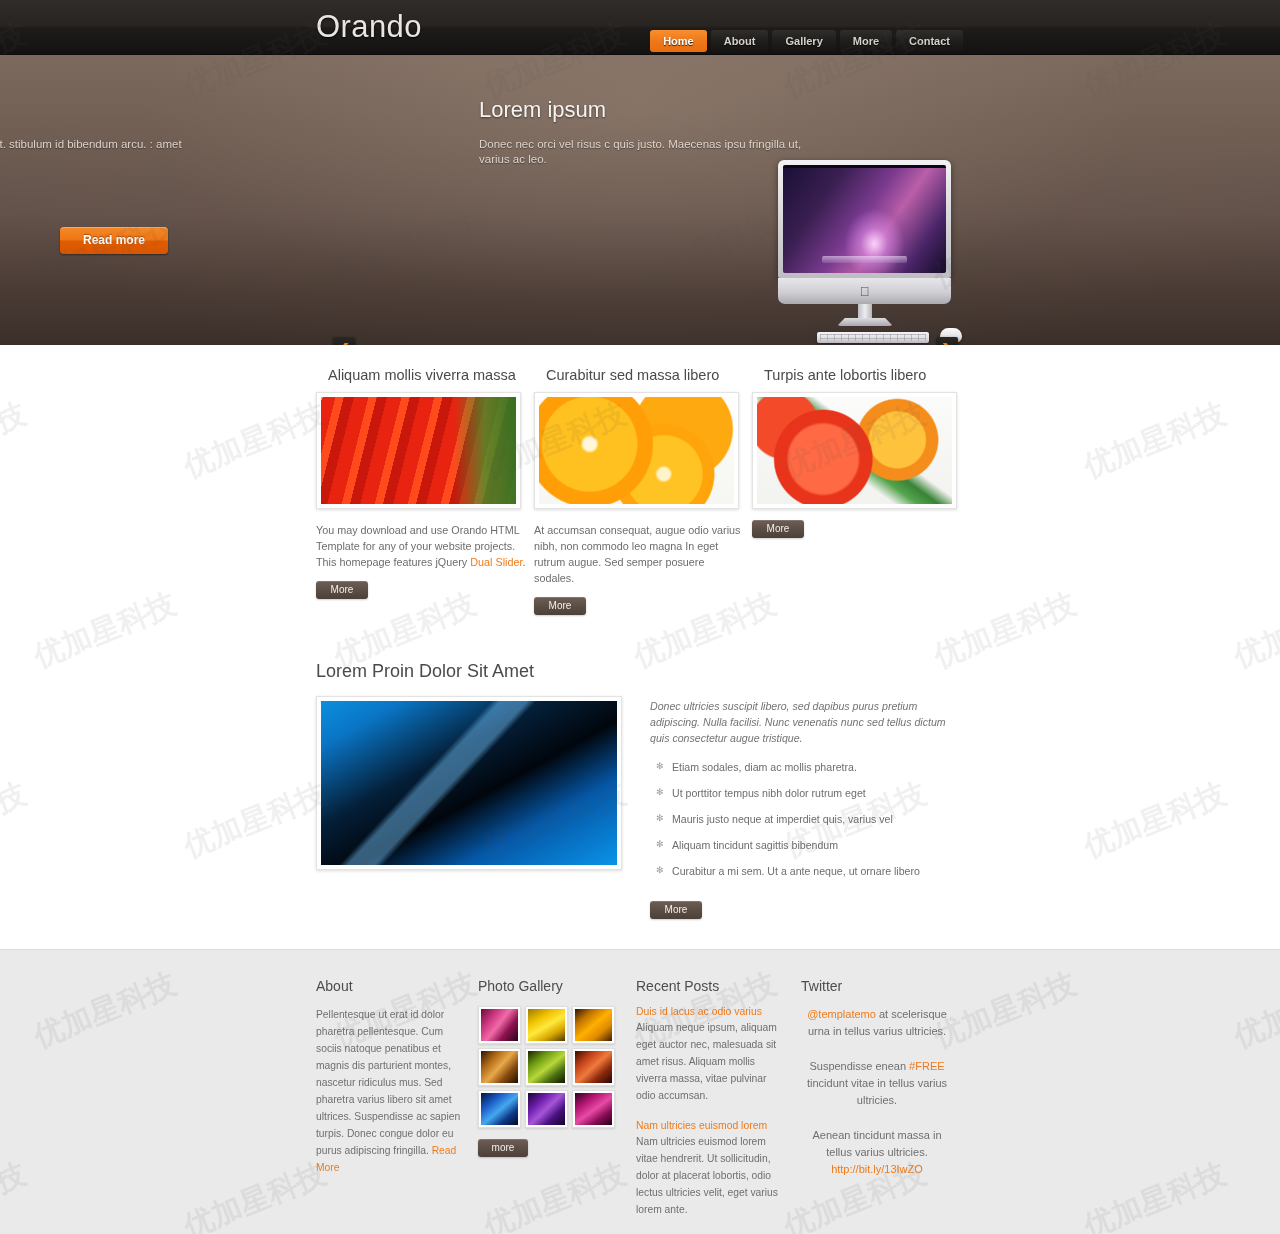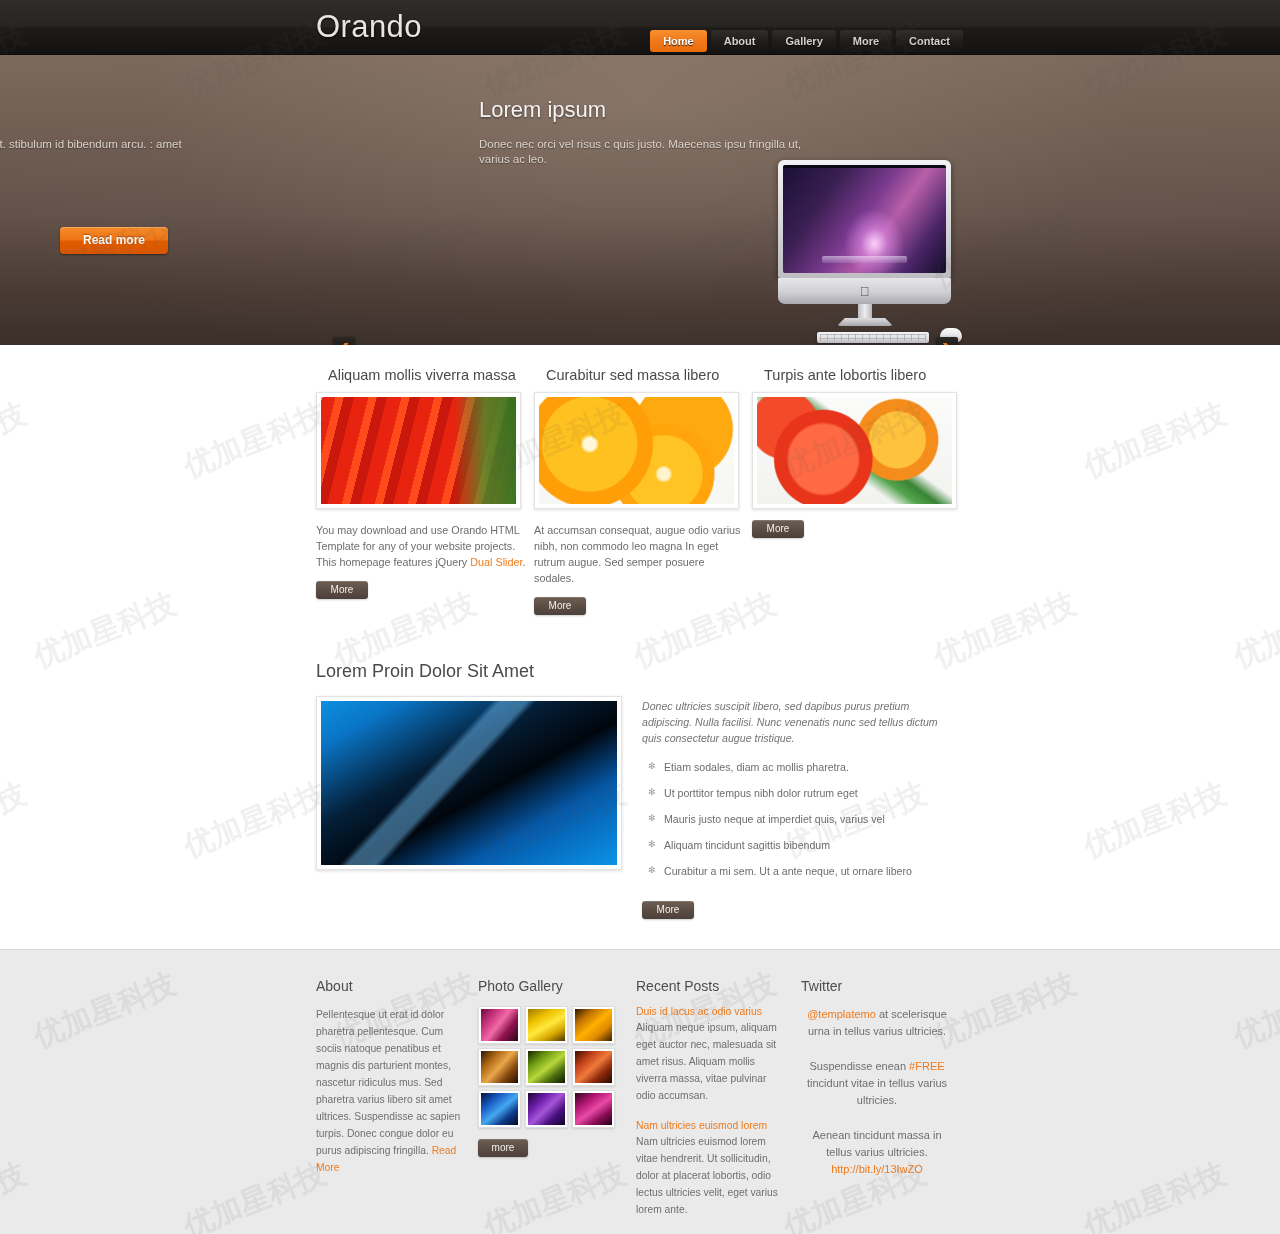--- a/index.html
+++ b/index.html
@@ -270,21 +270,21 @@
   }
 
   
   .lorem-sec { margin-top: 46px; }
   .lorem-title {
     font-size: 18px;
     font-weight: normal;
     color: #4a4a4a;
     margin-bottom: 14px;
   }
-  .lorem-row { display: flex; gap: 20px; }
+  .lorem-row { display: flex; gap: 28px; }
   .lorem-img-frame {
     width: 306px;
     height: 174px;
     background: #fff;
     border: 1px solid #e3e3e3;
     padding: 4px;
     box-shadow: 0 1px 3px rgba(0,0,0,0.14);
   }
   .img-blue {
     width: 100%; height: 100%;

